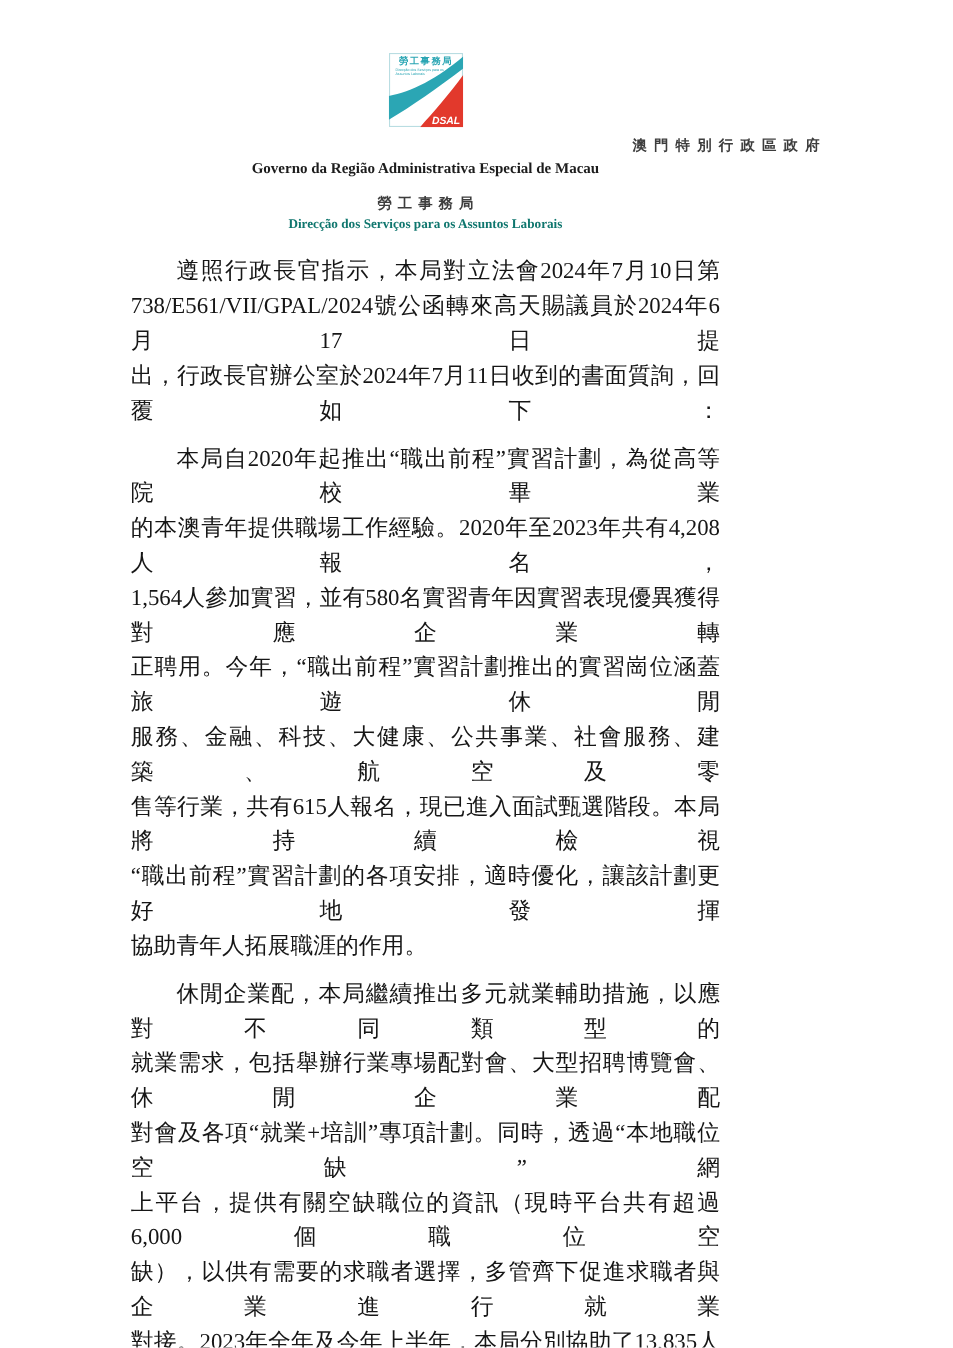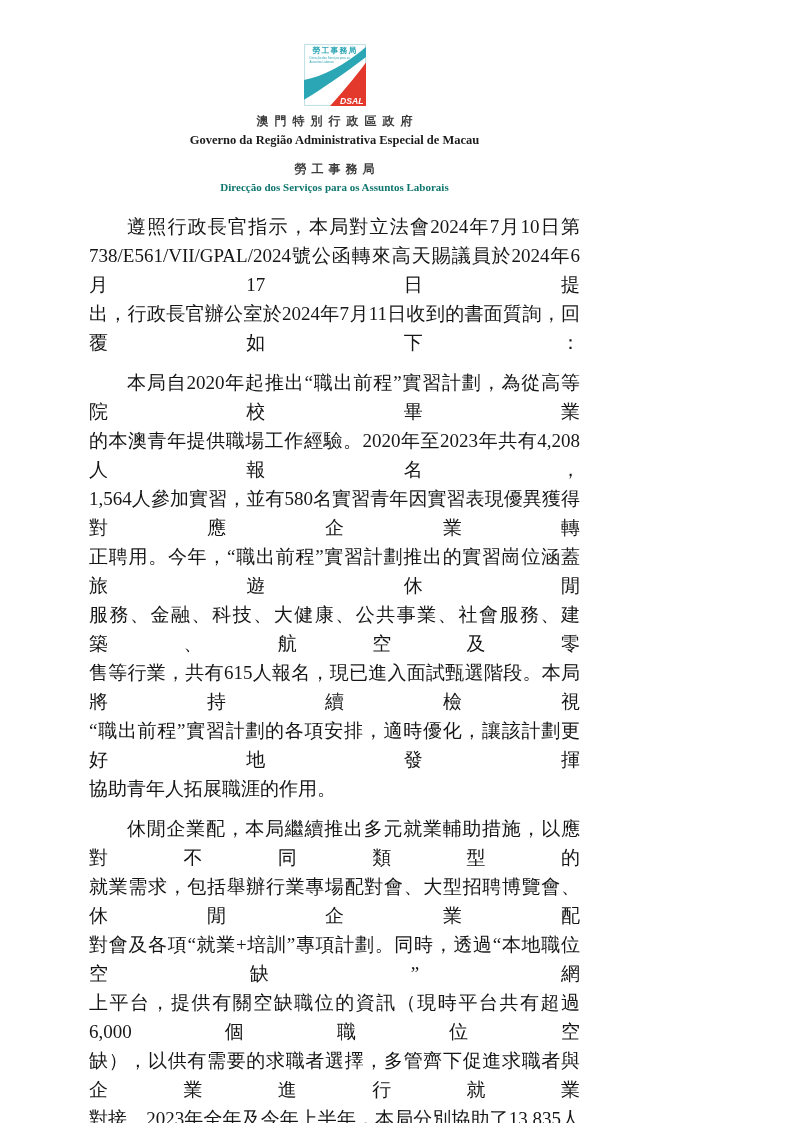--- a/index.html
+++ b/index.html
@@ -3,33 +3,34 @@
 <meta charset="utf-8">
 <style>
   html, body { margin: 0; padding: 0; }
   body {
     width: 794px; height: 1123px;
     background: #ffffff;
     font-family: "Liberation Serif", "DejaVu Serif", serif;
     color: #1a1a1a;
     overflow: hidden;
   }
-  .page { position: relative; width: 669px; height: 1123px; }
+  .page { position: relative; width: 669px; height: 1123px; margin-left: 20px; }
 
   .masthead { text-align: center; padding-top: 44px; }
   .logo { width: 62px; height: 62px; display: block; margin: 0 auto; }
 
   .gov-cn {
     margin-top: 7px;
     font-family: "Liberation Sans", sans-serif;
     font-weight: bold;
     font-size: 12px;
     letter-spacing: 6px;
     text-indent: 6px;
     color: #3d3d3d;
+    text-align: right;
   }
   .gov-pt {
     margin-top: 3px;
     font-size: 12.5px;
     font-weight: bold;
     color: #1c1c1c;
   }
   .bureau-cn {
     margin-top: 13px;
     font-family: "Liberation Sans", sans-serif;

